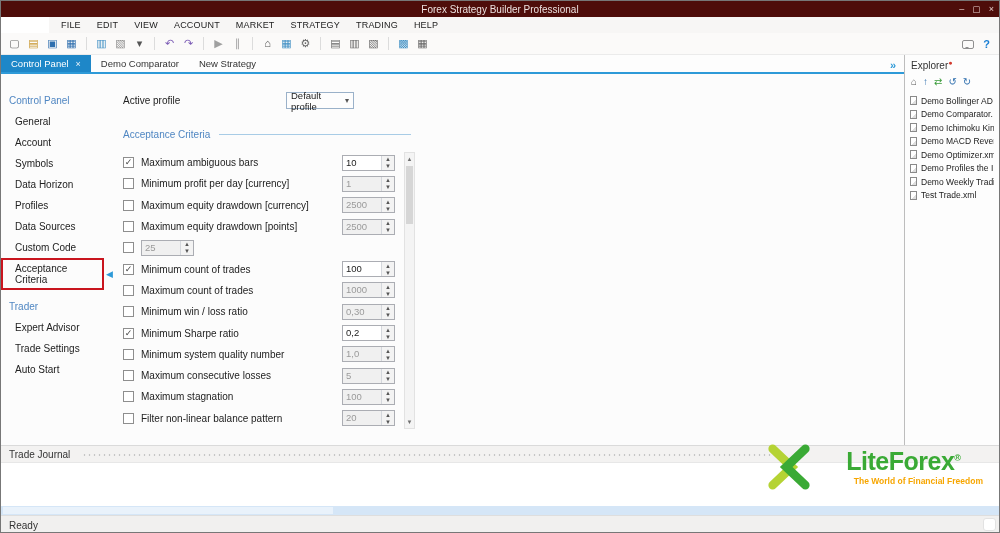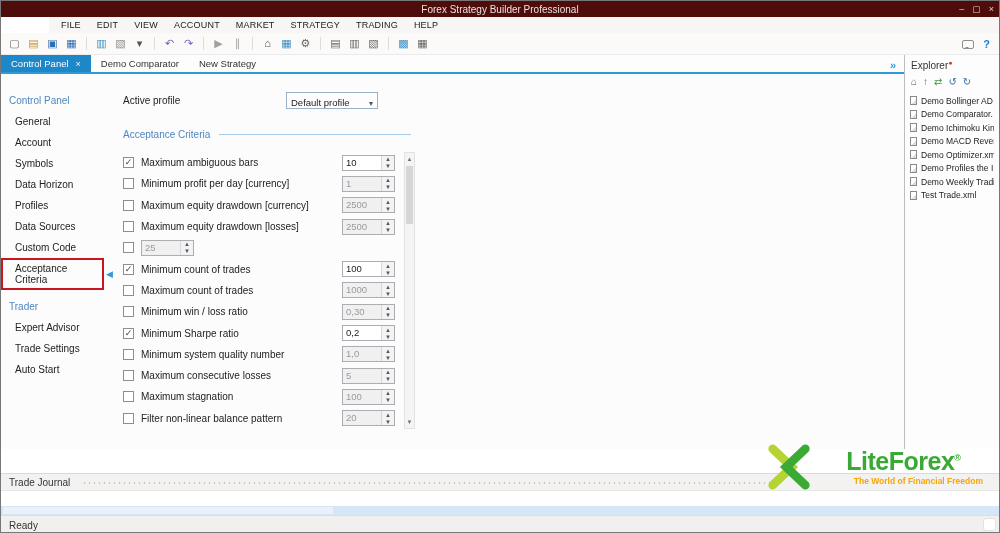--- a/index.html
+++ b/index.html
@@ -38,21 +38,21 @@
   .sidebar { width:110px; padding-top:16px; position:relative; flex:0 0 auto; }
   .sb-header { color:#4f86c2; font-size:10px; padding:5px 8px; }
   .sb-header + .sb-header, .sb-item + .sb-header { margin-top:6px; }
   .sb-item { font-size:10px; color:#222; padding:5px 8px 5px 14px; position:relative; cursor:default; }
   .sb-item.selected { border:2px solid #c9151e; padding:3px 6px 3px 12px; margin-right:7px; }
   .sel-arrow { position:absolute; right:-11px; top:50%; transform:translateY(-50%); color:#2e9ad8; font-size:9px; }
   
   .content { flex:1; padding:18px 0 0 12px; position:relative; min-width:0; }
   .profile-row { display:flex; align-items:center; margin-bottom:20px; }
   .profile-label { width:163px; font-size:10px; }
-  .select { width:92px; height:17px; border:1px solid #9ab1c9; background:#fdfdfd; display:flex; align-items:flex-end; justify-content:space-between; padding:0 4px; font-size:9.5px; }
+  .select { width:68px; height:17px; border:1px solid #9ab1c9; background:#fdfdfd; display:flex; align-items:center; justify-content:space-between; padding:0 4px; font-size:9.5px; }
   .select-caret { font-size:8px; color:#555; }
   .section-header { display:flex; align-items:center; width:288px; color:#4f86c2; font-size:10px; margin-bottom:12px; }
   .section-rule { flex:1; height:1px; background:#a8cce6; margin-left:9px; }
   .criteria-wrap { display:flex; align-items:flex-start; }
   .criteria-list { width:272px; }
   .crit-row { display:flex; align-items:center; height:21.3px; }
   .checkbox { width:11px; height:11px; border:1px solid #8e8e8e; background:#fff; display:flex; align-items:center; justify-content:center; font-size:9px; line-height:1; color:#444; margin-right:7px; flex:0 0 auto; }
   .crit-label { flex:1; font-size:10px; white-space:nowrap; overflow:hidden; }
   .spinner { display:flex; width:53px; height:16px; border:1px solid #abadb3; background:#fff; flex:0 0 auto; }
   .spin-value { flex:1; font-size:9.5px; padding:1px 3px; background:#fff; color:#222; overflow:hidden; }
@@ -66,21 +66,21 @@
   .explorer { width:95px; flex:0 0 auto; border-left:1px solid #bdbdbd; background:#fdfdfd; padding:3px 5px; display:flex; flex-direction:column; }
   .explorer-header { font-size:10px; color:#333; padding:1px 1px 5px; }
   .explorer-badge { color:#d23a2e; font-size:7px; vertical-align:super; }
   .explorer-tools { display:flex; gap:6px; padding:1px 1px 7px; }
   .ex-tool { font-size:10px; line-height:1; }
   .file-list { display:flex; flex-direction:column; gap:1px; }
   .file-item { display:flex; align-items:center; gap:4px; height:12.5px; white-space:nowrap; overflow:hidden; }
   .file-icon { width:7px; height:9px; border:1px solid #8a8a8a; background:linear-gradient(135deg,#fff 60%,#dedede 60%); flex:0 0 auto; }
   .file-name { font-size:8.5px; color:#222; overflow:hidden; }
   
-  .journal { position:absolute; left:0; right:0; top:472px; height:61px; background:#fff; }
+  .journal { position:absolute; left:0; right:0; top:444px; height:61px; background:#fff; }
   .journal-header { height:18px; background:#f3f2f1; border-top:1px solid #dadada; border-bottom:1px solid #e7e7e7; display:flex; align-items:center; padding:0 8px; }
   .journal-label { font-size:10px; color:#333; flex:0 0 auto; }
   .journal-grip { flex:1; height:4px; margin:0 12px; margin-right:215px;
     background-image:radial-gradient(#c6c6c6 1px, transparent 1.2px); background-size:5px 4px; background-position:0 1px; }
   
   .logo { position:absolute; right:16px; top:443px; display:flex; align-items:center; gap:12px; }
   .logo-text { display:flex; flex-direction:column; align-items:center; }
   .logo-name-row { font-size:25px; font-weight:bold; color:#3aaa35; line-height:1; letter-spacing:-.5px; }
   .logo-reg { font-size:9px; vertical-align:super; }
   .logo-tagline { font-size:8.5px; font-weight:bold; color:#f7a600; margin-top:2px; white-space:nowrap;margin-left:30px; }
@@ -223,21 +223,21 @@
                   <span class="spinner disabled">
                     <span class="spin-value">2500</span>
                     <span class="spin-btns">
                       <span>▲</span>
                       <span>▼</span>
                     </span>
                   </span>
                 </div>
                 <div class="crit-row">
                   <span class="checkbox"></span>
-                  <span class="crit-label">Maximum equity drawdown [losses]</span>
+                  <span class="crit-label">Maximum equity drawdown [points]</span>
                   <span class="spinner disabled">
                     <span class="spin-value">2500</span>
                     <span class="spin-btns">
                       <span>▲</span>
                       <span>▼</span>
                     </span>
                   </span>
                 </div>
                 <div class="crit-row">
                   <span class="checkbox"></span>

